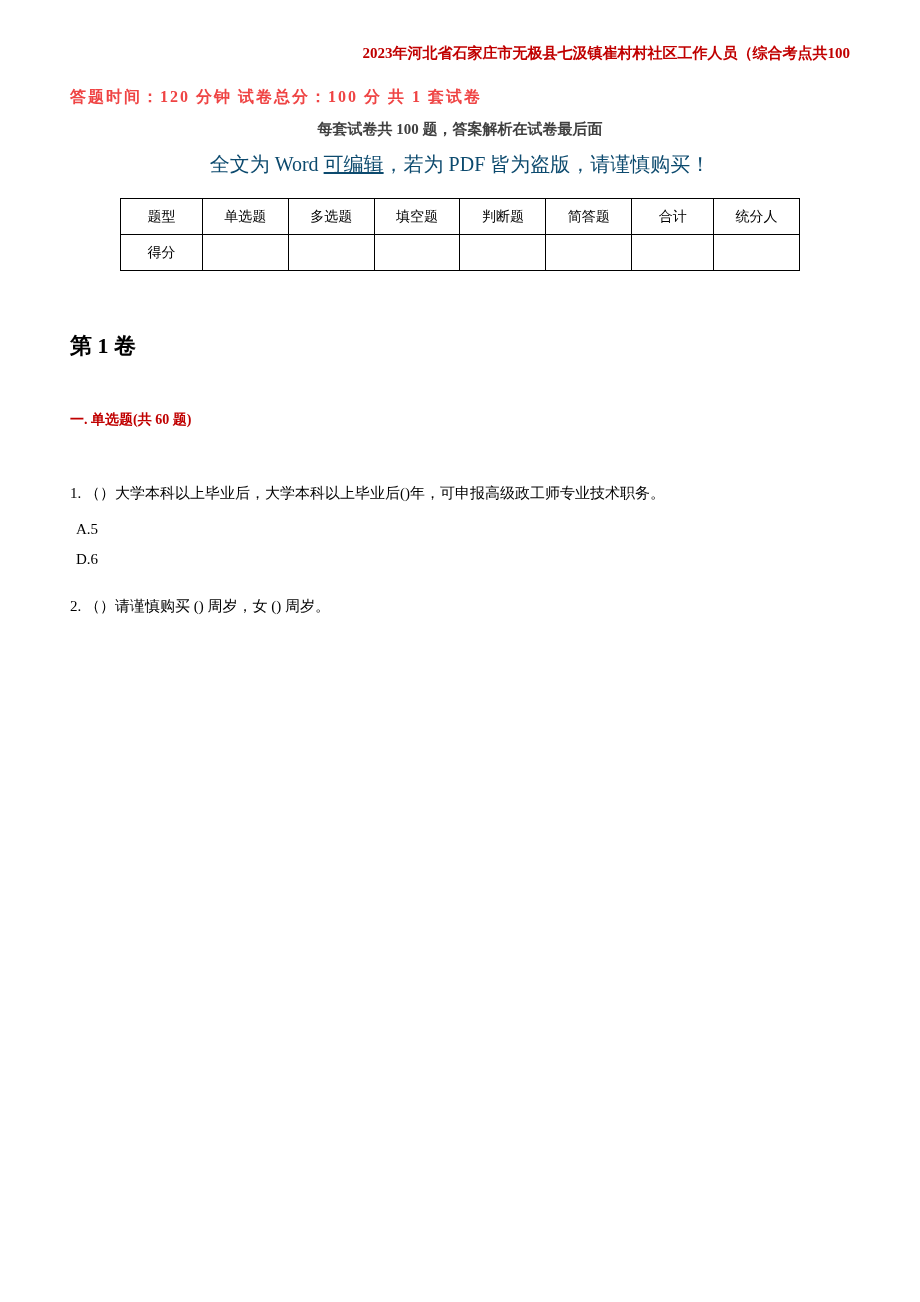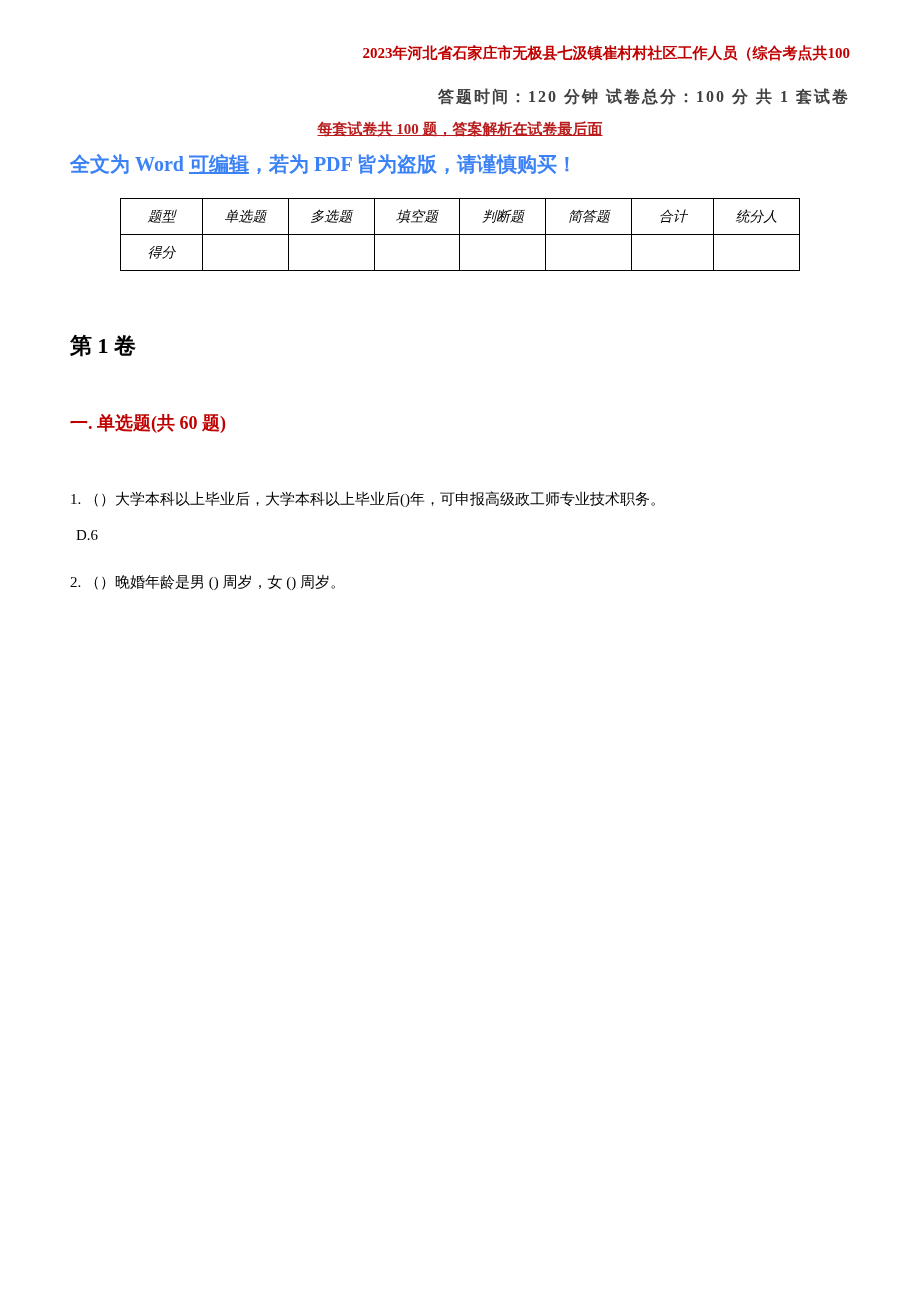--- a/index.html
+++ b/index.html
@@ -18,67 +18,66 @@
     }
     .page-title {
       text-align: right;
       font-weight: bold;
       color: #c00000;
       font-size: 15px;
       line-height: 1.8;
       margin-bottom: 20px;
     }
     .exam-info {
-      text-align: right;
+      text-align: left;
       font-weight: bold;
       font-size: 16px;
-      color: #404040;
+      color: #ef4444;
       margin-bottom: 12px;
       letter-spacing: 2px;
     }
     .highlight-blue {
-      color: #b91c1c;
-      text-decoration: underline;
+      color: #404040;
       font-weight: bold;
       text-align: center;
       font-size: 15px;
       margin-bottom: 12px;
     }
     .highlight-red-large {
-      color: #3b82f6;
-      font-weight: bold;
+      color: #0c4a6e;
+      font-weight: normal;
       font-size: 20px;
+      text-align: center;
       margin-bottom: 8px;
     }
     .score-table-container {
       margin: 20px 0 30px 0;
     }
     .score-table {
       border-collapse: collapse;
       width: 100%;
       max-width: 680px;
       margin: 17px auto;
-      font-style: italic;
     }
     .score-table td {
       border: 1px solid #000;
       text-align: center;
       padding: 6px 10px;
       font-size: 14px;
       min-width: 60px;
       height: 36px;
     }
     .section-title-big {
       text-align: left;
       font-size: 22px;
       font-weight: bold;
       margin: 60px 0 50px 0;
     }
     .section-header {
-      font-size: 18px;
+      font-size: 14px;
       font-weight: bold;
       color: #c00000;
       margin: 20px 0 20px 0;
     }
     .question-block {
       margin-bottom: 18px;
       line-height: 1.9;
       font-size: 15px;
     }
     .question-text {
@@ -139,22 +138,23 @@
 <div class="section-header">一. 单选题(共 60 题)</div>
 
 <div class="divider-space"></div>
 
 <div class="question-block">
   <div class="question-text">
     <span>1.</span>
     <span>（）大学本科以上毕业后，大学本科以上毕业后()年，可申报高级政工师专业技术职务。</span>
   </div>
   <div class="options">
+    <div>A.5</div>
     <div>D.6</div>
   </div>
 </div>
 
 <div class="question-block">
   <div class="question-text">
     <span>2.</span>
-    <span>（）晚婚年龄是男 () 周岁，女 () 周岁。</span>
+    <span>（）请谨慎购买 () 周岁，女 () 周岁。</span>
   </div>
 </div>
 
 </body></html>

